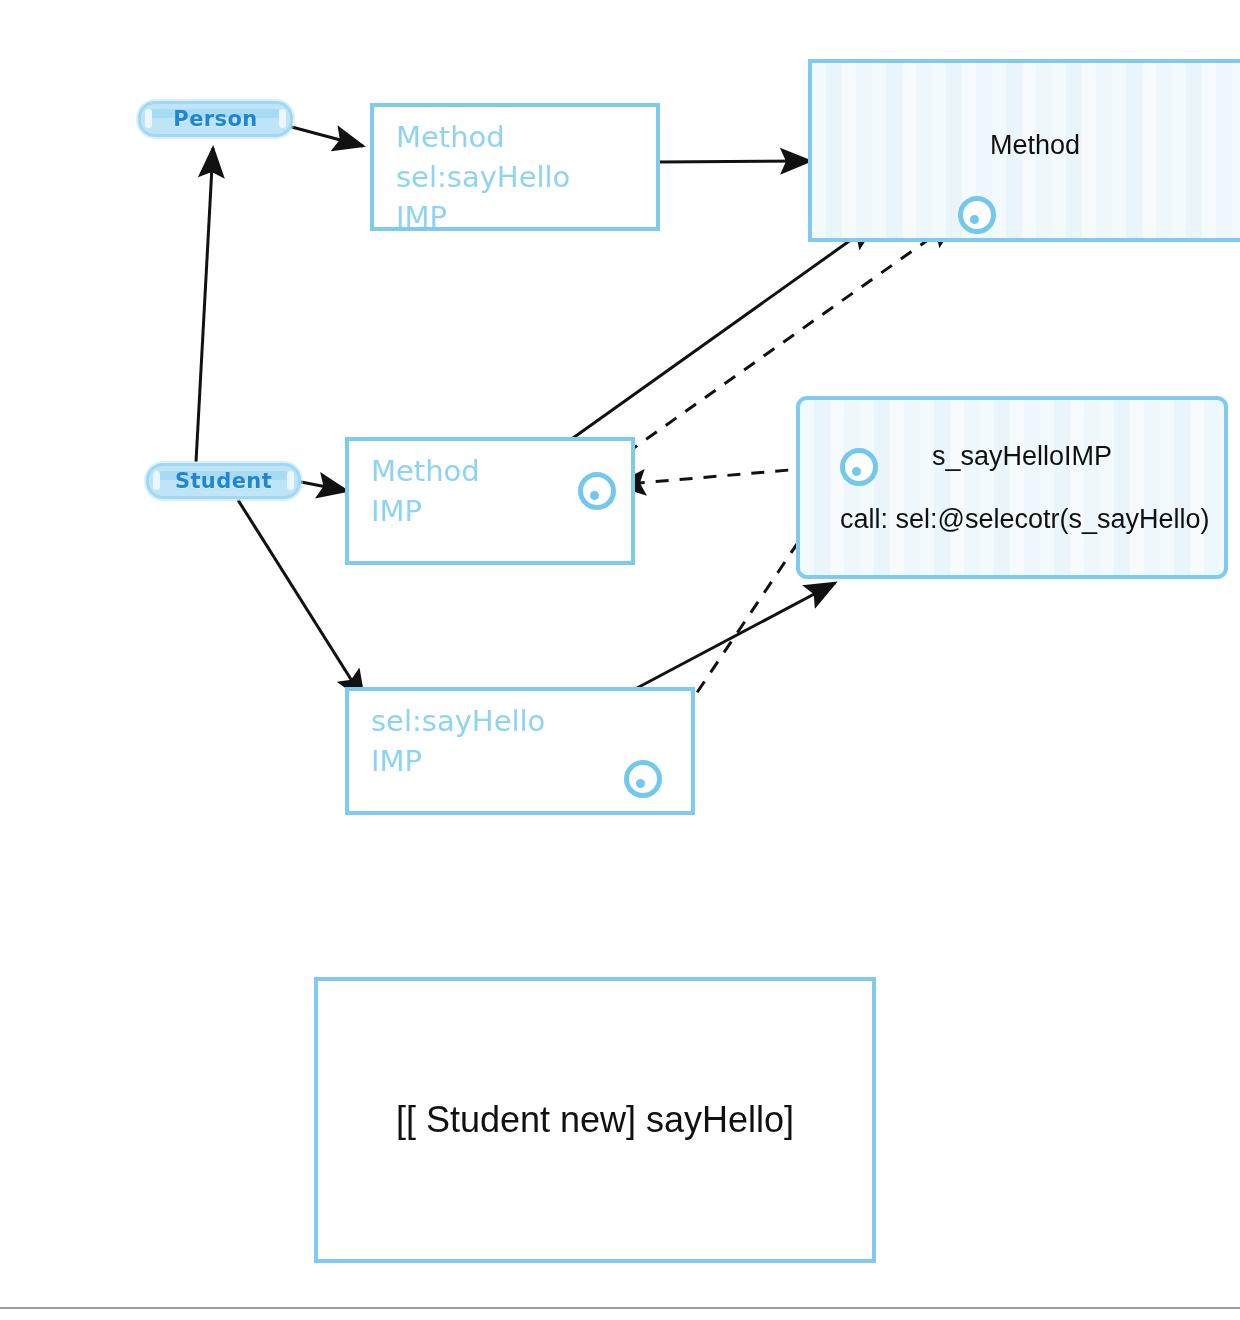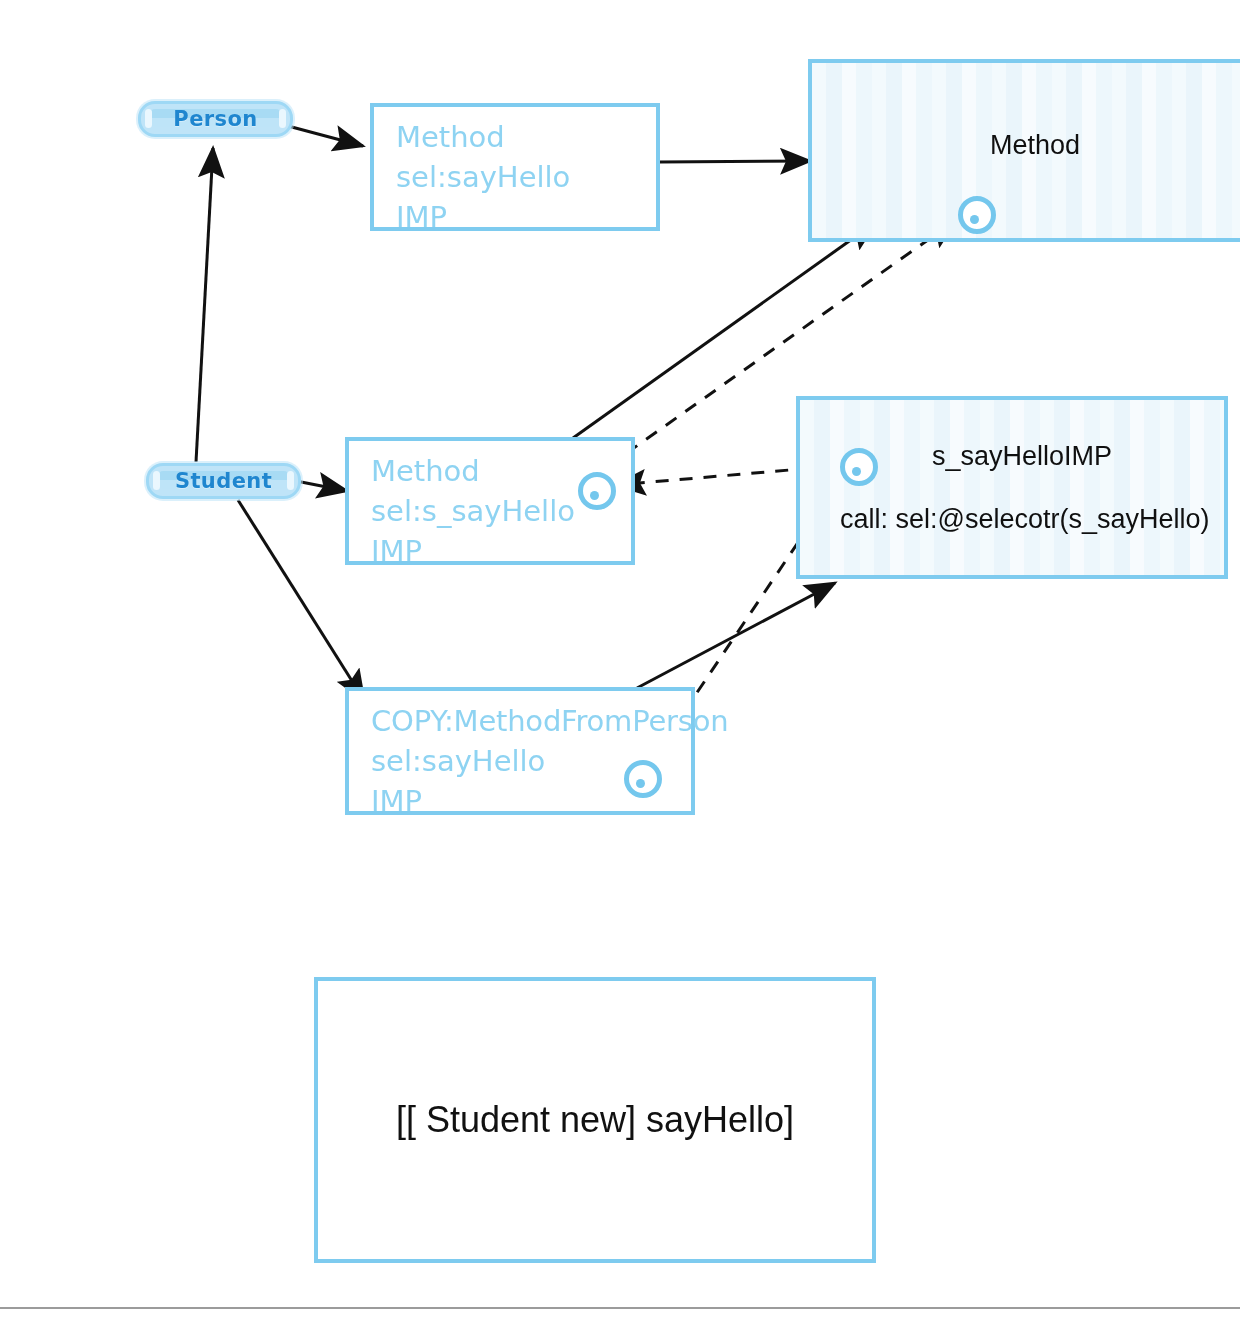--- a/index.html
+++ b/index.html
@@ -203,38 +203,36 @@
 </div>
 
 <div class="mbox" style="left:370px; top:103px; width:290px; height:128px;">
   <div class="line">Method</div>
   <div class="line">sel:sayHello</div>
   <div class="line">IMP</div>
 </div>
 
 <div class="mbox" style="left:345px; top:437px; width:290px; height:128px;">
   <div class="line">Method</div>
-  <div class="line">sel:s_sayHello</div>
   <div class="line">IMP</div>
   <div class="imp-circle" style="left:229px; top:31px;"></div>
 </div>
 
 <div class="mbox copybox" style="left:345px; top:687px; width:350px; height:128px;">
-  <div class="line first">COPY:MethodFromPerson</div>
   <div class="line">sel:sayHello</div>
   <div class="line">IMP</div>
   <div class="imp-circle" style="left:275px; top:69px;"></div>
 </div>
 
 <div class="impbox" style="left:808px; top:59px; width:444px; height:183px;">
   <span class="imp-title" style="left:178px; top:67px;">Method</span>
   <div class="imp-circle" style="left:146px; top:133px;"></div>
 </div>
 
-<div class="impbox" style="left:796px; top:396px; width:432px; height:183px;">
+<div class="impbox" style="left:796px; top:396px; width:432px; height:183px;border-radius:11px;">
   <span class="imp-title" style="left:132px; top:41px;">s_sayHelloIMP</span>
   <span class="imp-sub" style="left:40px; top:104px;">call: sel:@selecotr(s_sayHello)</span>
   <div class="imp-circle" style="left:40px; top:48px;"></div>
 </div>
 
 <div class="plainbox" style="left:314px; top:977px; width:562px; height:286px;">
   <span class="code">[[ Student new] sayHello]</span>
 </div>
 
 <div class="hairline"></div>

